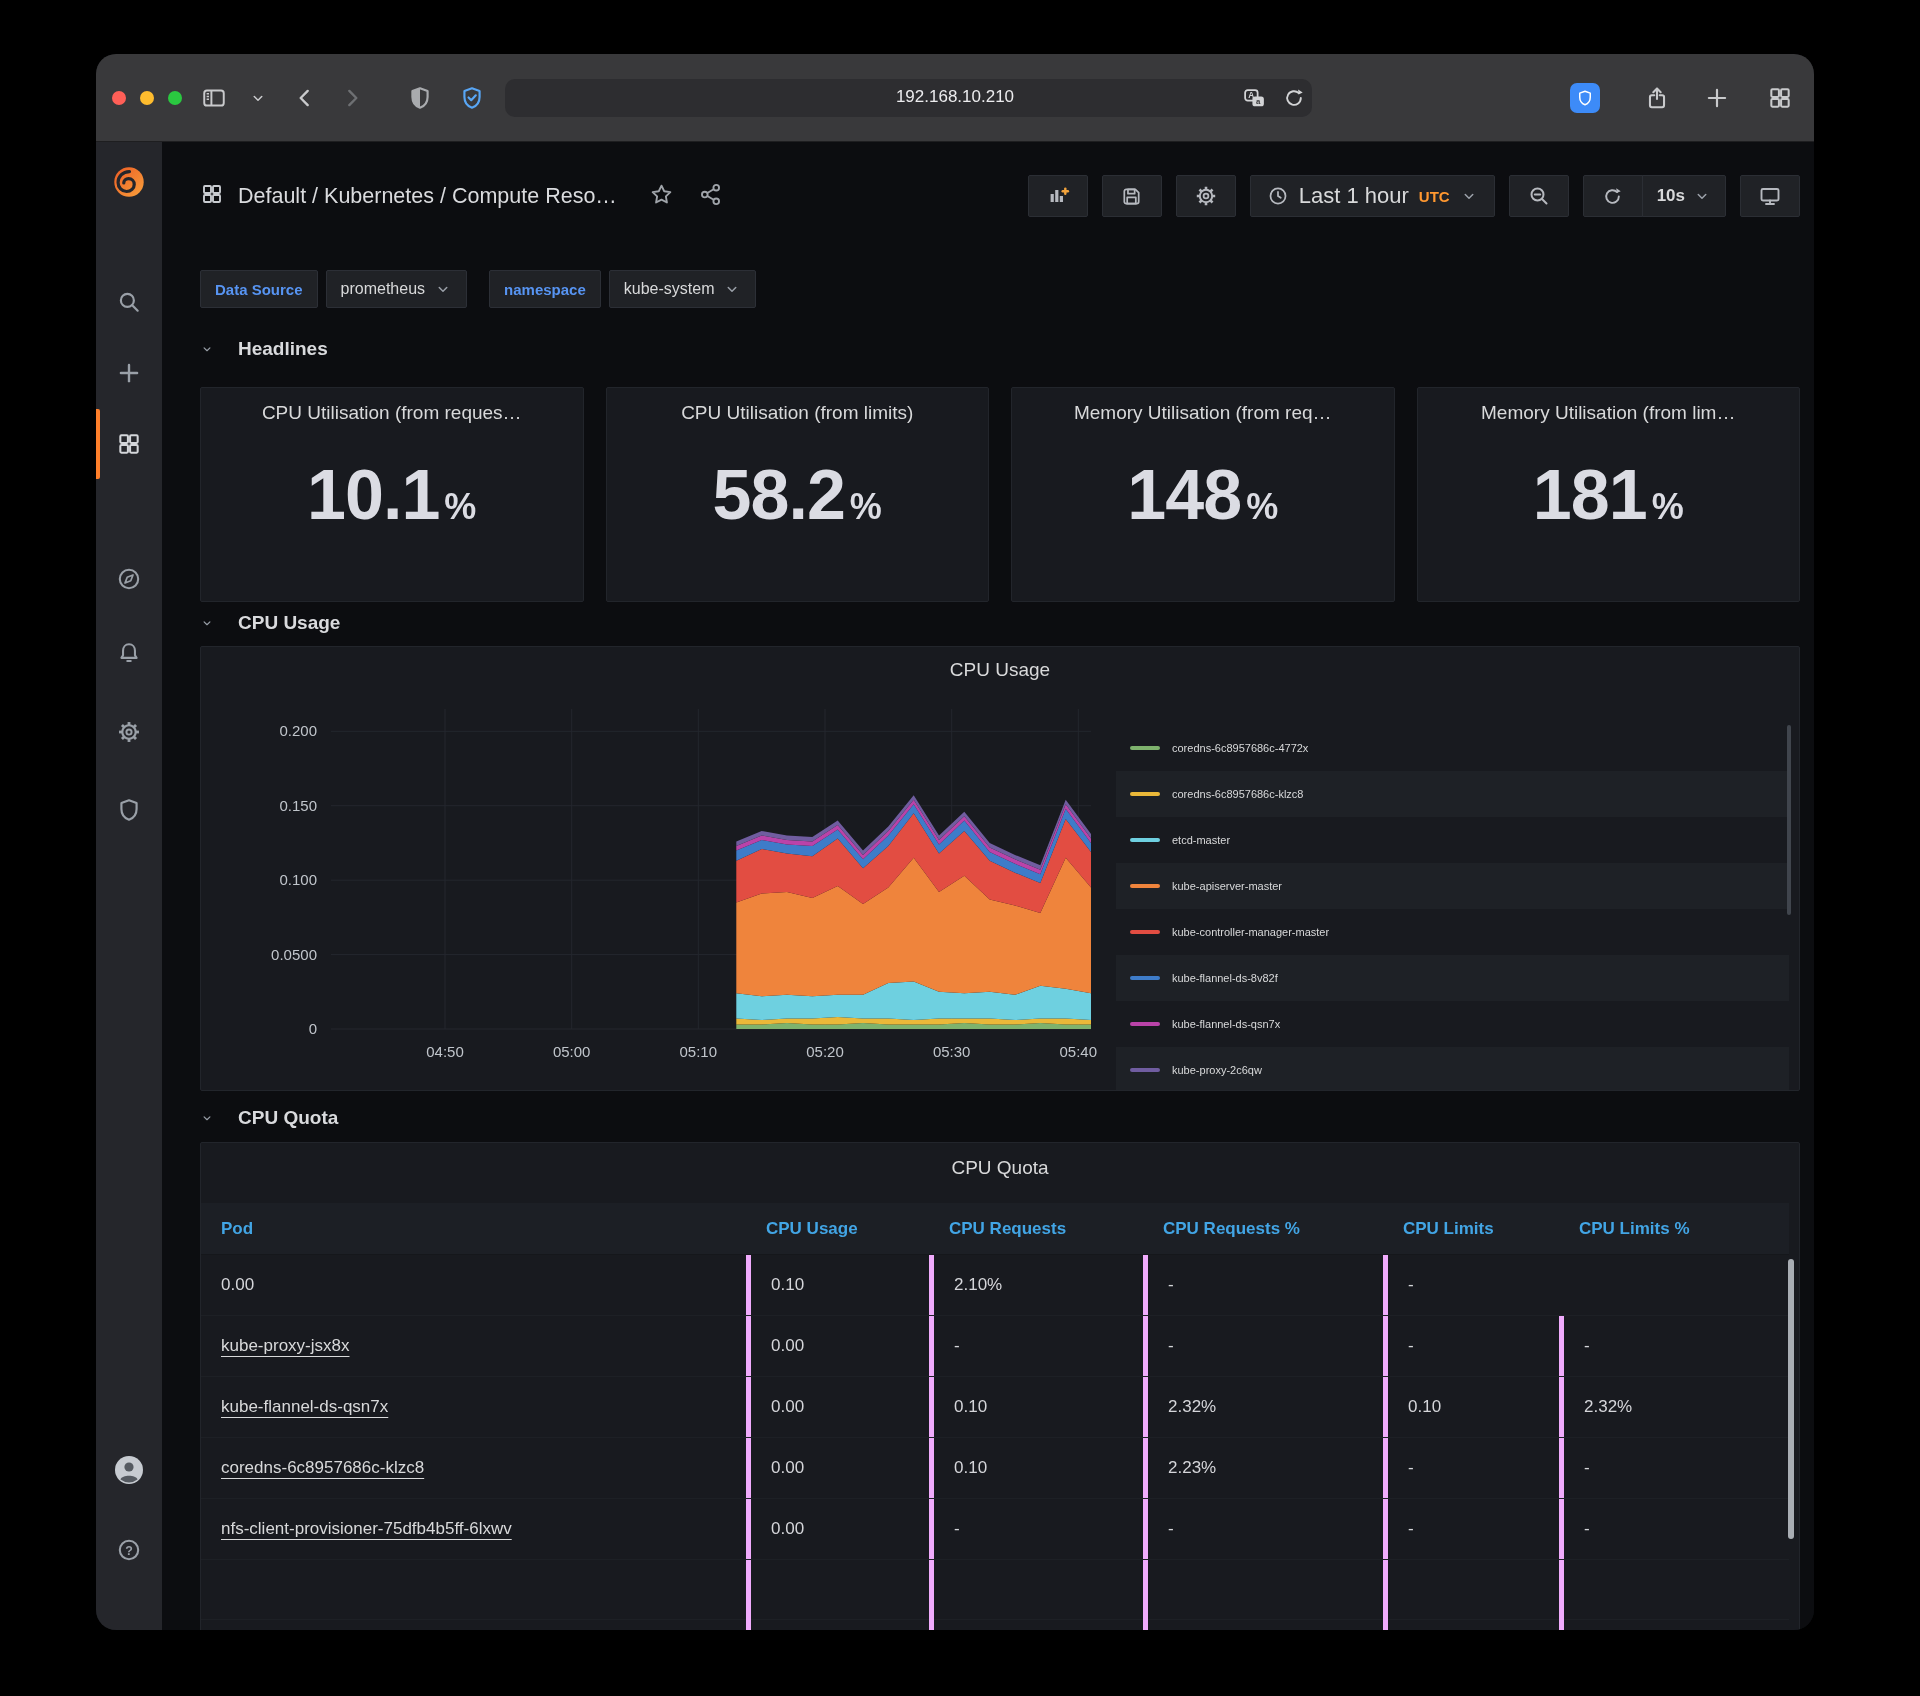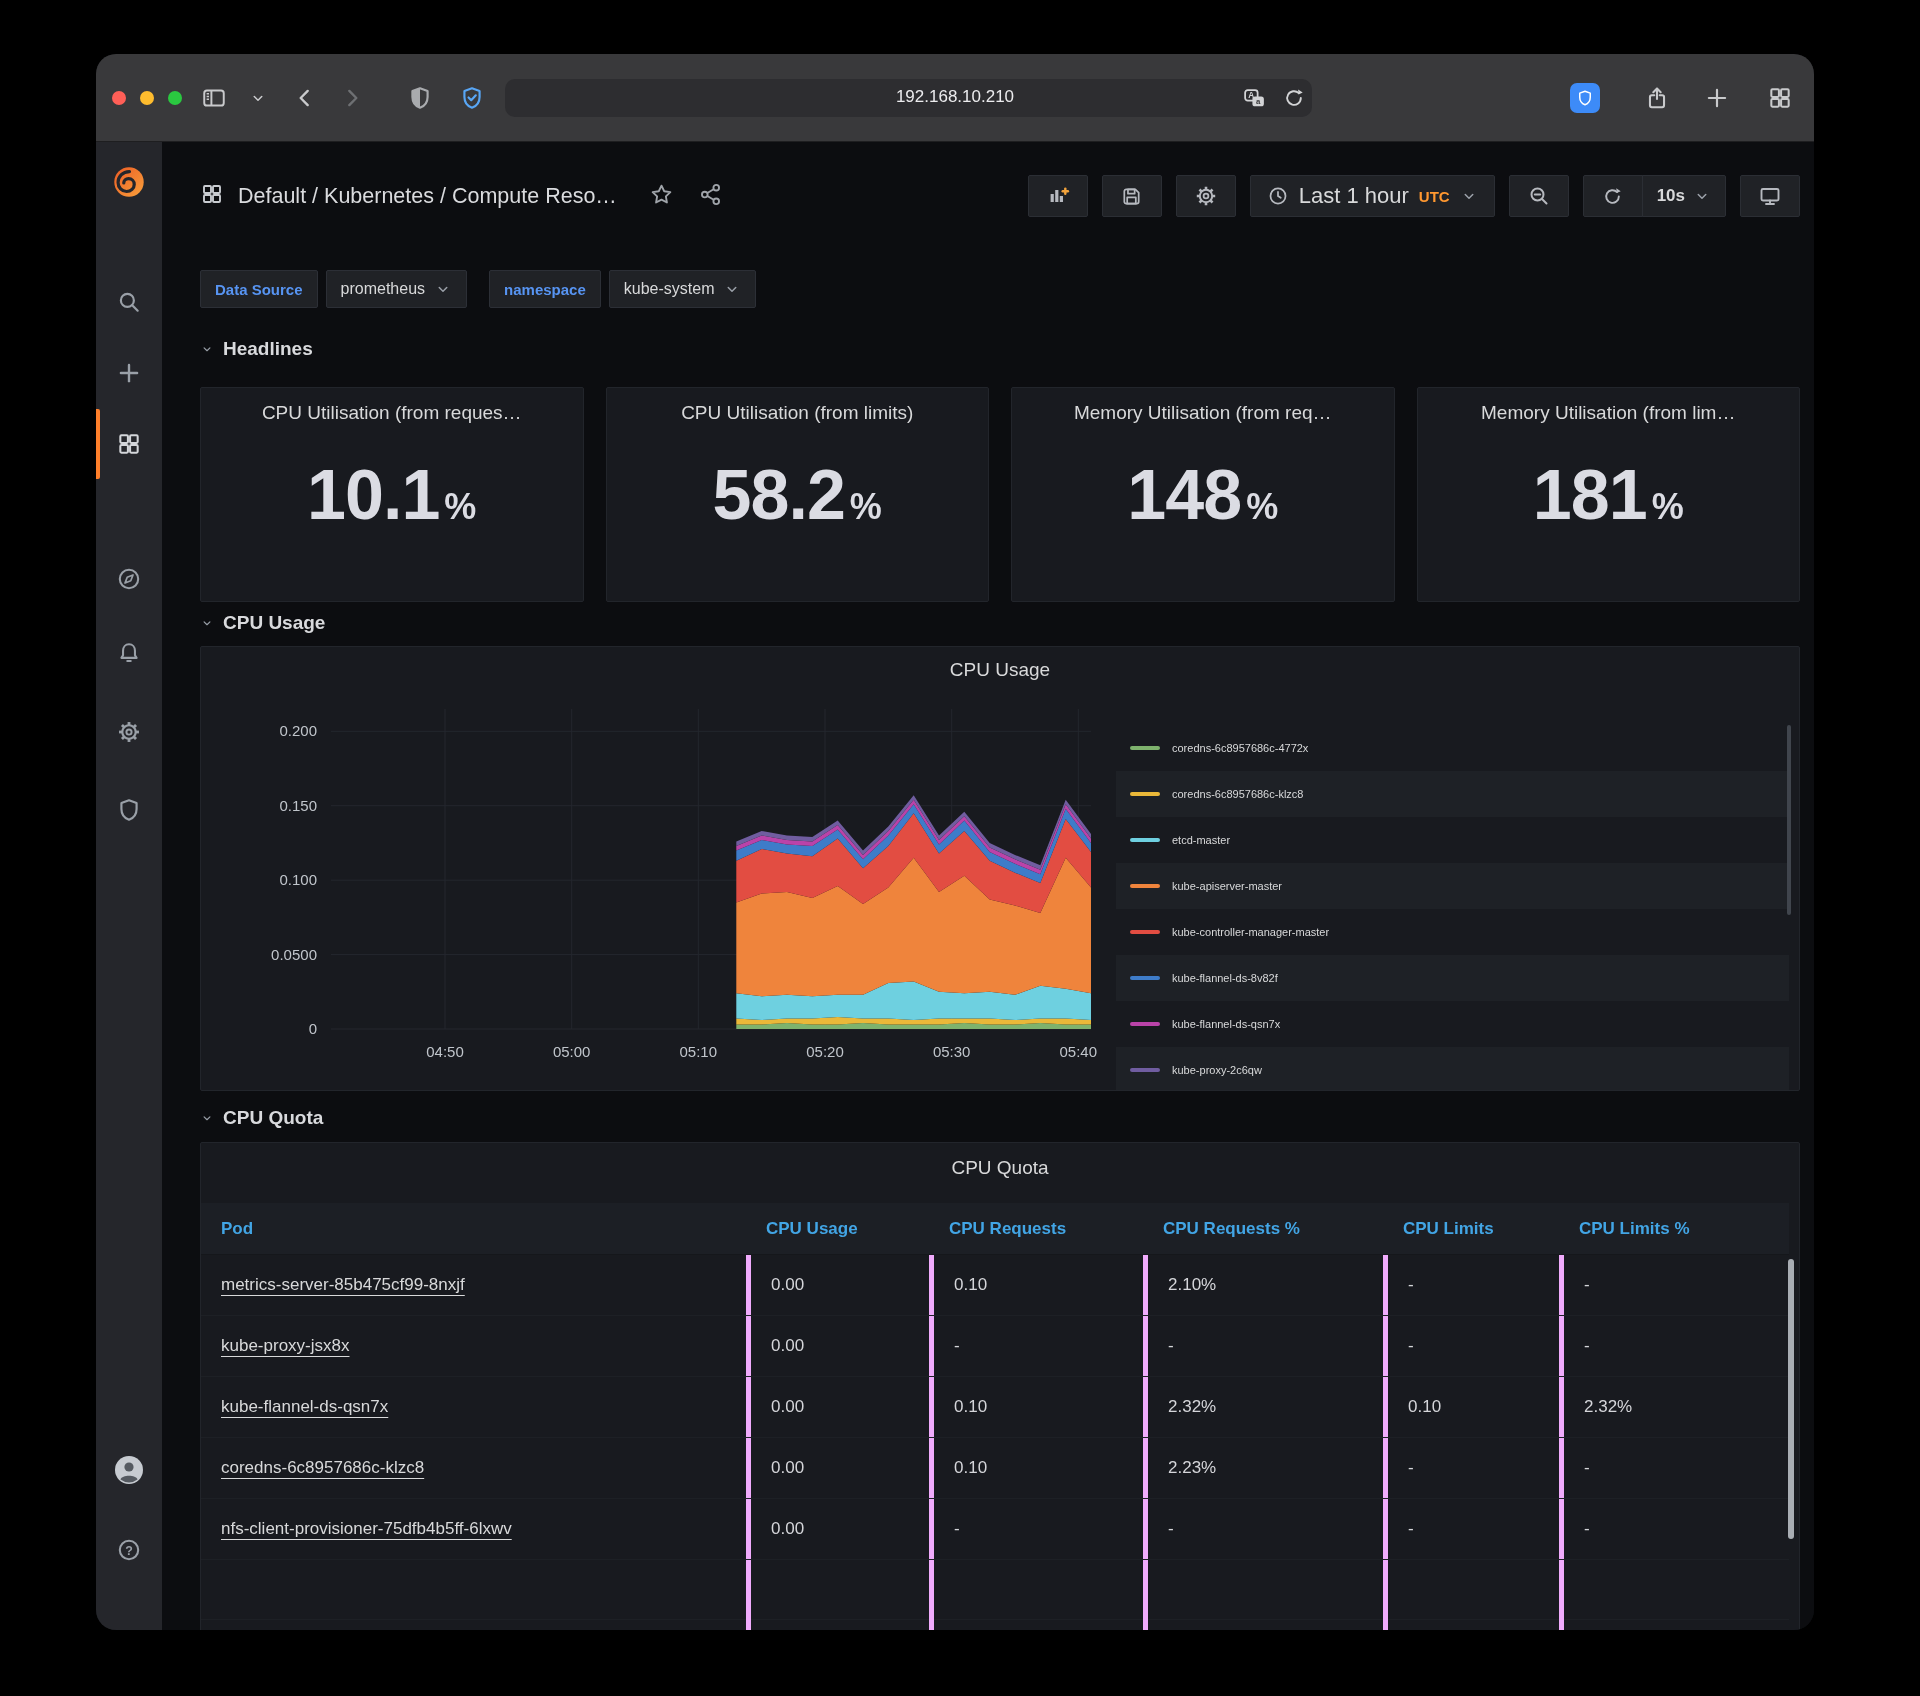--- a/index.html
+++ b/index.html
@@ -36,21 +36,21 @@
 .rgroup .ibtn:last-child{border-radius:0 2px 2px 0;margin-left:-1px;padding:0 14px;gap:8px}
 .rlabel{font-size:17px;font-weight:700;color:#d8d9da}
 .chev{width:18px;height:18px;color:#9aa0a8}
 
 .filters{margin-top:48px;display:flex;align-items:center}
 .chip{height:38px;border-radius:2px;background:#202226;border:1px solid #2c2f36;display:flex;align-items:center;padding:0 14px}
 .chip.lbl{font-size:15px;font-weight:700;color:#5794f2}
 .chip.val{margin-left:8px;font-size:16px;color:#d8d9da;gap:9px;cursor:pointer}
 .gap22{width:22px}
 
-.sec-h{display:flex;align-items:center;gap:9px;color:#d9dadd;cursor:pointer}
+.sec-h{display:flex;align-items:center;gap:24px;color:#d9dadd;cursor:pointer}
 .sec-h .tri{color:#9aa0a8}
 .sec-title{font-size:19px;font-weight:700}
 .mt30{margin-top:30px}.mt10{margin-top:10px}.mt16{margin-top:16px}
 
 .panel{background:#181a1f;border:1px solid #22252b;border-radius:2px}
 .stats-row{margin-top:27px;display:flex;gap:22px}
 .stat-panel{flex:1;height:215px;position:relative;overflow:hidden}
 .panel-title{margin-top:14px;text-align:center;font-size:19px;font-weight:500;color:#d8d9da;white-space:nowrap;overflow:hidden}
 .stat-value{position:absolute;left:0;right:0;top:72px;display:flex;align-items:baseline;justify-content:center;color:#dbdce3}
 .stat-big{font-size:70px;font-weight:700;line-height:1;letter-spacing:-1px}
@@ -495,23 +495,20 @@
         <div class="thead tgrid">
             <div class="tcell">Pod</div>
             <div class="tcell">CPU Usage</div>
             <div class="tcell">CPU Requests</div>
             <div class="tcell">CPU Requests %</div>
             <div class="tcell">CPU Limits</div>
             <div class="tcell">CPU Limits %</div>
           </div>
         <div class="tbody">
             <div class="trow tgrid">
-              <div class="tcell">
-                <span class="pod-link">metrics-server-85b475cf99-8nxjf</span>
-              </div>
               <div class="tcell">0.00</div>
               <div class="tcell">0.10</div>
               <div class="tcell">2.10%</div>
               <div class="tcell">-</div>
               <div class="tcell">-</div>
             </div>
             <div class="trow tgrid">
               <div class="tcell">
                 <span class="pod-link">kube-proxy-jsx8x</span>
               </div>

